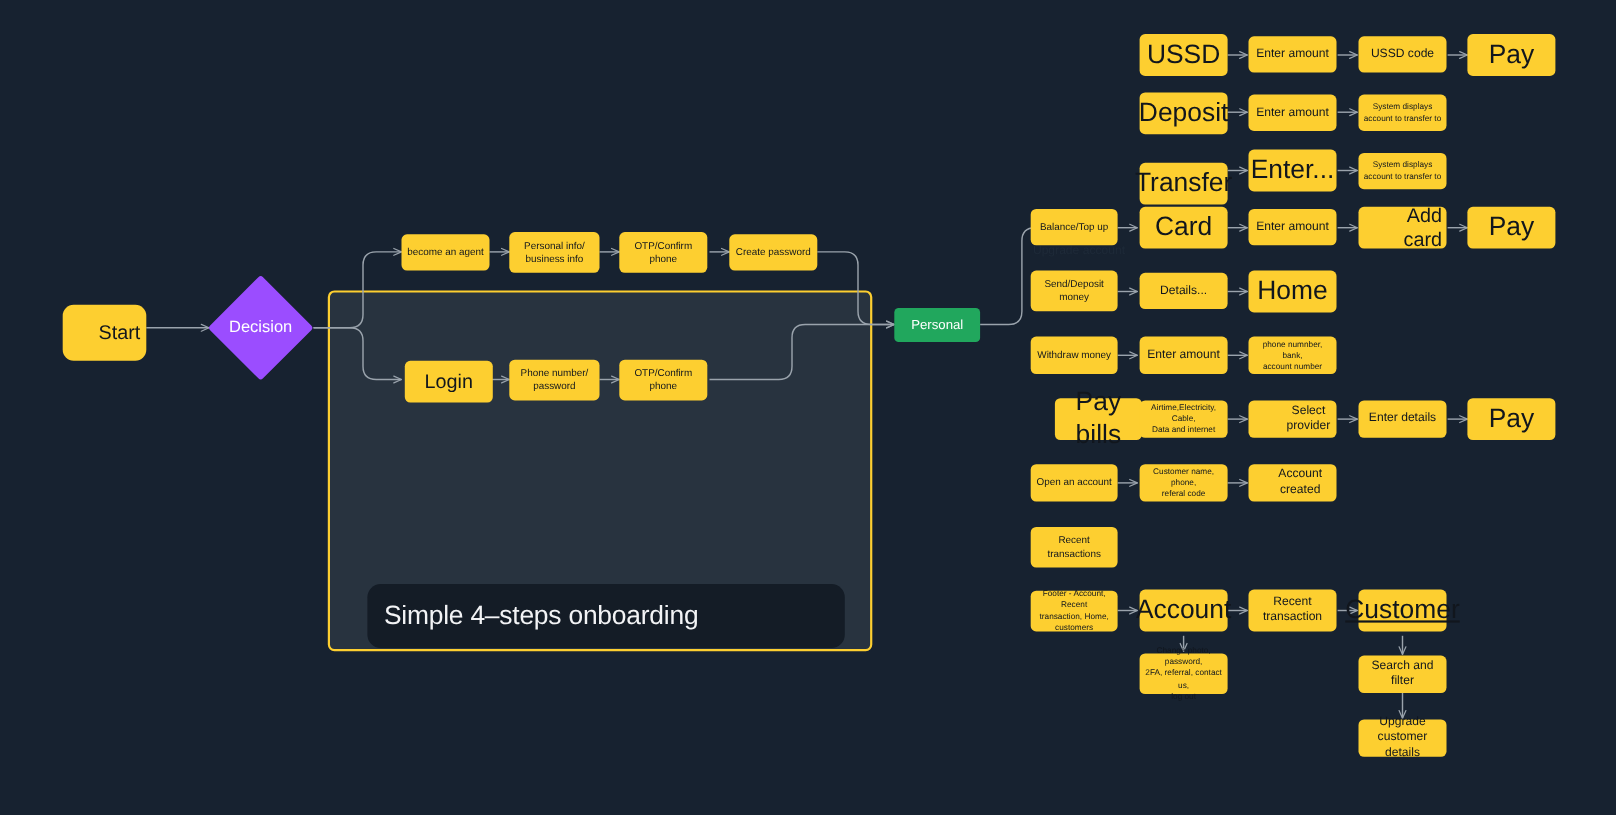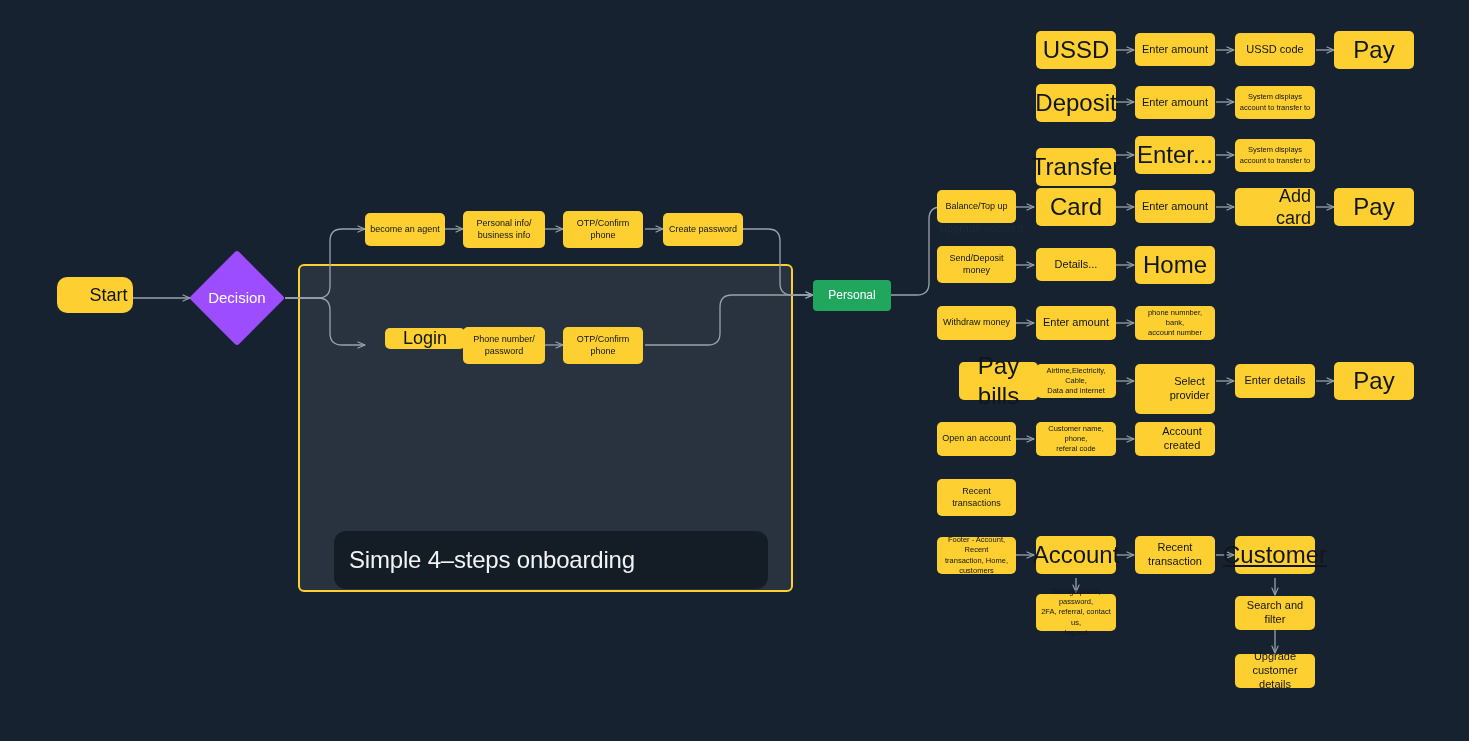--- a/index.html
+++ b/index.html
@@ -164,34 +164,34 @@
       <path d="M1216,555 L1234,555"></path>
 
       <path d="M1076,578 L1076,592"></path>
 
       <path d="M1275,578 L1275,595"></path>
 
       <path d="M1275,630 L1275,653"></path>
     </g>
   </svg>
 
-  <div class="node lg" style="left:57px; top:277px; width:76px; height:36px; border-radius:10px;padding-left:31px;">Start</div>
+  <div class="node lg" style="left:57px; top:277px; width:76px; height:51px; border-radius:10px;padding-left:31px;">Start</div>
 
   <div class="diamond" style="left:203px; top:264px; width:68px; height:68px;">
     <span>Decision</span>
   </div>
 
   <div class="node sm" style="left:365px; top:213px; width:80px; height:33px;">become an agent</div>
   <div class="node sm" style="left:463px; top:211px; width:82px; height:37px;">Personal info/
 business info</div>
   <div class="node sm" style="left:563px; top:211px; width:80px; height:37px;">OTP/Confirm
 phone</div>
   <div class="node sm" style="left:663px; top:213px; width:80px; height:33px;">Create password</div>
 
-  <div class="node lg" style="left:385px; top:328px; width:80px; height:21px;">Login</div>
+  <div class="node lg" style="left:368px; top:328px; width:80px; height:38px;">Login</div>
   <div class="node sm" style="left:463px; top:327px; width:82px; height:37px;">Phone number/
 password</div>
   <div class="node sm" style="left:563px; top:327px; width:80px; height:37px;">OTP/Confirm
 phone</div>
 
   <div class="group-label" style="left:334px; top:531px; width:434px; height:58px;padding-left:15px;">Simple 4–steps onboarding</div>
 
   <div class="node green" style="left:813px; top:280px; width:78px; height:31px;">Personal</div>
 
   <div class="node xl" style="left:1036px; top:31px; width:80px; height:38px;">USSD</div>
@@ -223,21 +223,21 @@
   <div class="node xl" style="left:1135px; top:246px; width:80px; height:38px;">Home</div>
 
   <div class="node sm" style="left:937px; top:306px; width:79px; height:34px;">Withdraw money</div>
   <div class="node md" style="left:1036px; top:306px; width:80px; height:34px;">Enter amount</div>
   <div class="node xs" style="left:1135px; top:306px; width:80px; height:34px;">phone numnber, bank,
 account number</div>
 
   <div class="node xl" style="left:937px; top:362px; width:79px; height:38px;margin-left:22px;">Pay bills</div>
   <div class="node xs" style="left:1036px; top:364px; width:80px; height:34px;">Airtime,Electricity, Cable,
 Data and internet</div>
-  <div class="node md" style="left:1135px; top:364px; width:80px; height:50px;padding-left:33px;">Select provider</div>
+  <div class="node md" style="left:1135px; top:364px; width:80px; height:34px;padding-left:33px;">Select provider</div>
   <div class="node md" style="left:1235px; top:364px; width:80px; height:34px;">Enter details</div>
   <div class="node xl" style="left:1334px; top:362px; width:80px; height:38px;">Pay</div>
 
   <div class="node sm" style="left:937px; top:422px; width:79px; height:34px;">Open an account</div>
   <div class="node xs" style="left:1036px; top:422px; width:80px; height:34px;">Customer name, phone,
 referal code</div>
   <div class="node md" style="left:1135px; top:422px; width:80px; height:34px;padding-left:18px;">Account created</div>
 
   <div class="node sm" style="left:937px; top:479px; width:79px; height:37px;">Recent
 transactions</div>

